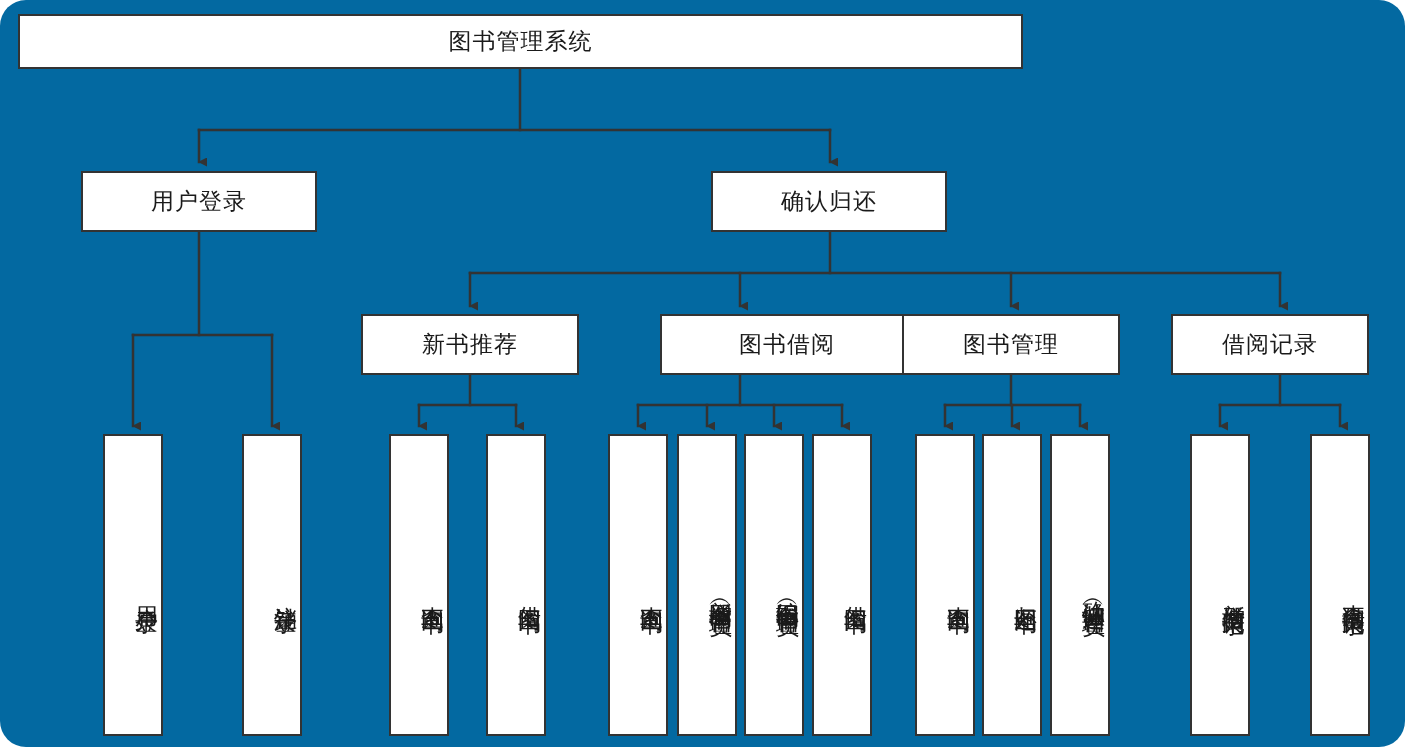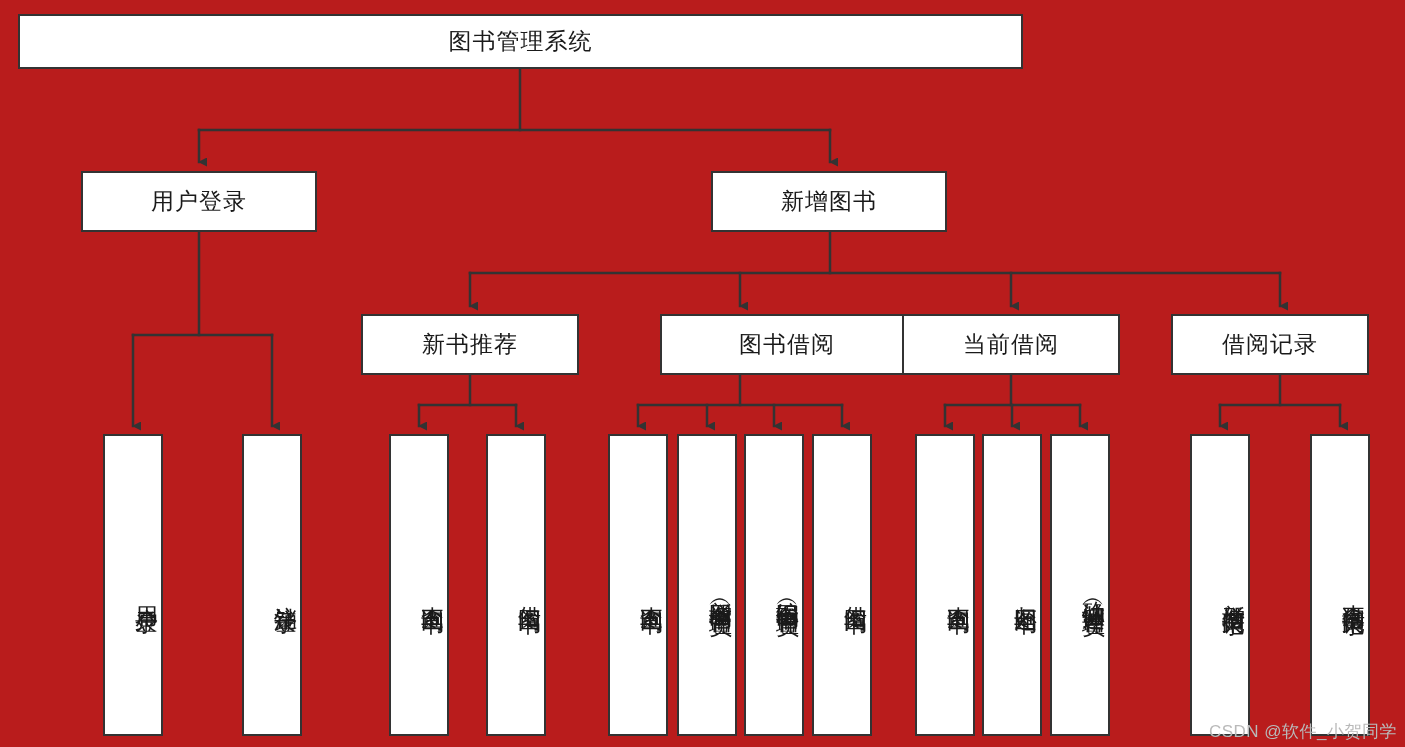--- a/index.html
+++ b/index.html
@@ -8,22 +8,23 @@
     padding: 0;
     background: #ffffff;
   }
   body {
     font-family: "Liberation Sans", "DejaVu Sans", sans-serif;
   }
   #diagram-root {
     position: relative;
     width: 1405px;
     height: 747px;
-    background: #b91c1c;
+    background: #0369a1;
     overflow: hidden;
+    border-radius: 26px;
   }
   #connector-layer {
     position: absolute;
     left: 0;
     top: 0;
     width: 1405px;
     height: 747px;
     pointer-events: none;
   }
   .node {
@@ -131,32 +132,32 @@
 
   <div class="node horizontal" id="root-node">
     <span>图书管理系统</span>
   </div>
 
   <div id="level2-layer">
       <div class="node horizontal" style="left: 81px; top: 171px; width: 236px; height: 61px;">
         <span>用户登录</span>
       </div>
       <div class="node horizontal" style="left: 711px; top: 171px; width: 236px; height: 61px;">
-        <span>新增图书</span>
+        <span>确认归还</span>
       </div>
     </div>
   <div id="level3-layer">
       <div class="node horizontal" style="left: 361px; top: 314px; width: 218px; height: 61px; text-align: center;">
         <span>新书推荐</span>
       </div>
       <div class="node horizontal" style="left: 660px; top: 314px; width: 254px; height: 61px;">
         <span>图书借阅</span>
       </div>
       <div class="node horizontal" style="left: 902px; top: 314px; width: 218px; height: 61px;">
-        <span>当前借阅</span>
+        <span>图书管理</span>
       </div>
       <div class="node horizontal" style="left: 1171px; top: 314px; width: 198px; height: 61px;">
         <span>借阅记录</span>
       </div>
     </div>
   <div id="leaf-layer">
       <div class="node vertical" style="left: 103px; top: 434px; width: 60px; height: 302px;">
         <span class="vlabel">用户登录</span>
       </div>
       <div class="node vertical" style="left: 242px; top: 434px; width: 60px; height: 302px;">
@@ -190,14 +191,13 @@
         <span class="vlabel">确认归还（管理员）</span>
       </div>
       <div class="node vertical" style="left: 1190px; top: 434px; width: 60px; height: 302px;">
         <span class="vlabel">新增借阅记录</span>
       </div>
       <div class="node vertical" style="left: 1310px; top: 434px; width: 60px; height: 302px;">
         <span class="vlabel">查询借阅记录</span>
       </div>
     </div>
 
-  <div id="watermark">CSDN @软件_小贺同学</div>
 </div>
 
 </body></html>

